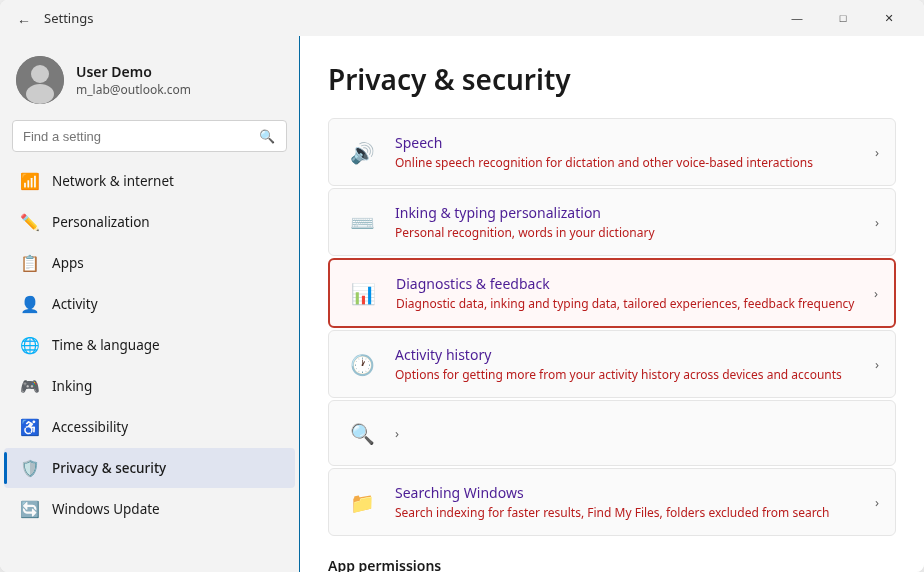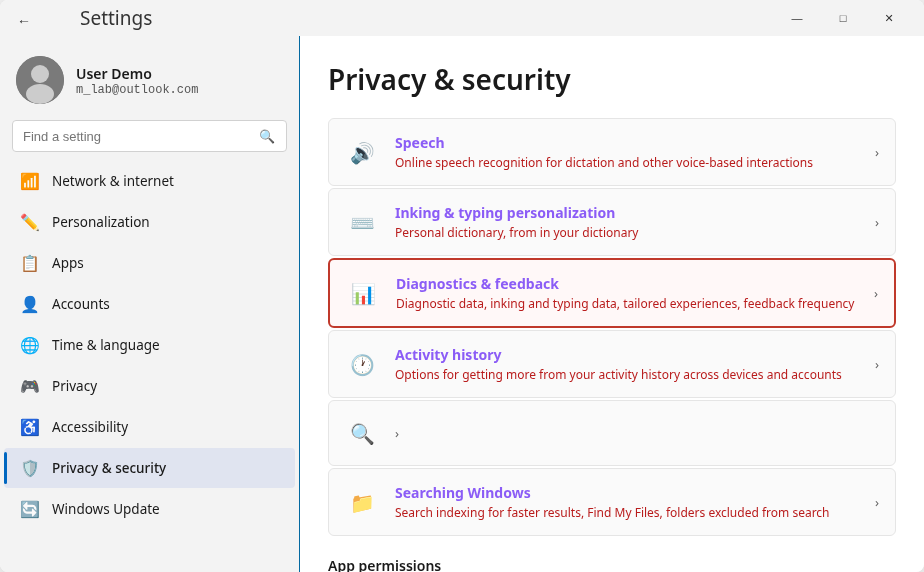--- a/index.html
+++ b/index.html
@@ -33,25 +33,24 @@
     }
     .title-bar-back {
       width: 24px; height: 24px;
       display: flex; align-items: center; justify-content: center;
       border-radius: 4px;
       cursor: pointer;
       font-size: 14px;
       color: #333;
     }
     .title-bar-title {
-      font-size: 19px;
+      font-size: 13px;
       color: #333;
       font-weight: 400;
       flex: 1;
-      margin-left: 36px;
     }
     .window-controls {
       display: flex;
       gap: 0;
       margin-left: auto;
     }
     .win-btn {
       width: 46px; height: 36px;
       display: flex; align-items: center; justify-content: center;
       cursor: pointer;
@@ -87,21 +86,21 @@
       width: 48px; height: 48px;
       border-radius: 50%;
       background: #6b6b6b;
       display: flex; align-items: center; justify-content: center;
       overflow: hidden;
       flex-shrink: 0;
     }
     .avatar svg { width: 48px; height: 48px; }
     .user-info { display: flex; flex-direction: column; }
     .user-name { font-size: 14px; font-weight: 600; color: #1a1a1a; }
-    .user-email { font-size: 12px; color: #555; font-family: Liberation Mono, monospace; }
+    .user-email { font-size: 12px; color: #555; }
     .search-box {
       margin: 0 12px 8px;
       display: flex;
       align-items: center;
       background: white;
       border: 1px solid #d1d1d1;
       border-radius: 4px;
       padding: 6px 10px;
       gap: 14px;
     }
@@ -181,22 +180,22 @@
     .settings-item-icon {
       width: 36px; height: 36px;
       display: flex; align-items: center; justify-content: center;
       flex-shrink: 0;
       font-size: 20px;
       color: #444;
     }
     .settings-item-text { flex: 1; }
     .settings-item-title {
       font-size: 14px;
-      font-weight: 700;
-      color: #8b5cf6;
+      font-weight: 400;
+      color: #4c1d95;
       margin-bottom: 2px;
     }
     .settings-item-desc {
       font-size: 12px;
       color: #b91c1c;
     }
     .chevron {
       font-size: 13px;
       color: #666;
     }
@@ -259,29 +258,29 @@
           <div class="nav-item">
     <span class="nav-icon">✏️</span>
     <span>Personalization</span>
   </div>
           <div class="nav-item">
     <span class="nav-icon">📋</span>
     <span>Apps</span>
   </div>
           <div class="nav-item">
     <span class="nav-icon">👤</span>
-    <span>Accounts</span>
+    <span>Activity</span>
   </div>
           <div class="nav-item">
     <span class="nav-icon">🌐</span>
     <span>Time &amp; language</span>
   </div>
           <div class="nav-item">
     <span class="nav-icon">🎮</span>
-    <span>Privacy</span>
+    <span>Inking</span>
   </div>
           <div class="nav-item">
     <span class="nav-icon">♿</span>
     <span>Accessibility</span>
   </div>
           <div class="nav-item active">
     <span class="nav-icon">🛡️</span>
     <span>Privacy &amp; security</span>
   </div>
           <div class="nav-item">
@@ -299,21 +298,21 @@
     <div class="settings-item-text">
       <div class="settings-item-title">Speech</div>
       <div class="settings-item-desc">Online speech recognition for dictation and other voice-based interactions</div>
     </div>
     <span class="chevron">›</span>
   </div>
           <div class="settings-item">
     <div class="settings-item-icon">⌨️</div>
     <div class="settings-item-text">
       <div class="settings-item-title">Inking &amp; typing personalization</div>
-      <div class="settings-item-desc">Personal dictionary, from in your dictionary</div>
+      <div class="settings-item-desc">Personal recognition, words in your dictionary</div>
     </div>
     <span class="chevron">›</span>
   </div>
           <div class="settings-item highlighted">
     <div class="settings-item-icon">📊</div>
     <div class="settings-item-text">
       <div class="settings-item-title">Diagnostics &amp; feedback</div>
       <div class="settings-item-desc">Diagnostic data, inking and typing data, tailored experiences, feedback frequency</div>
     </div>
     <span class="chevron">›</span>

